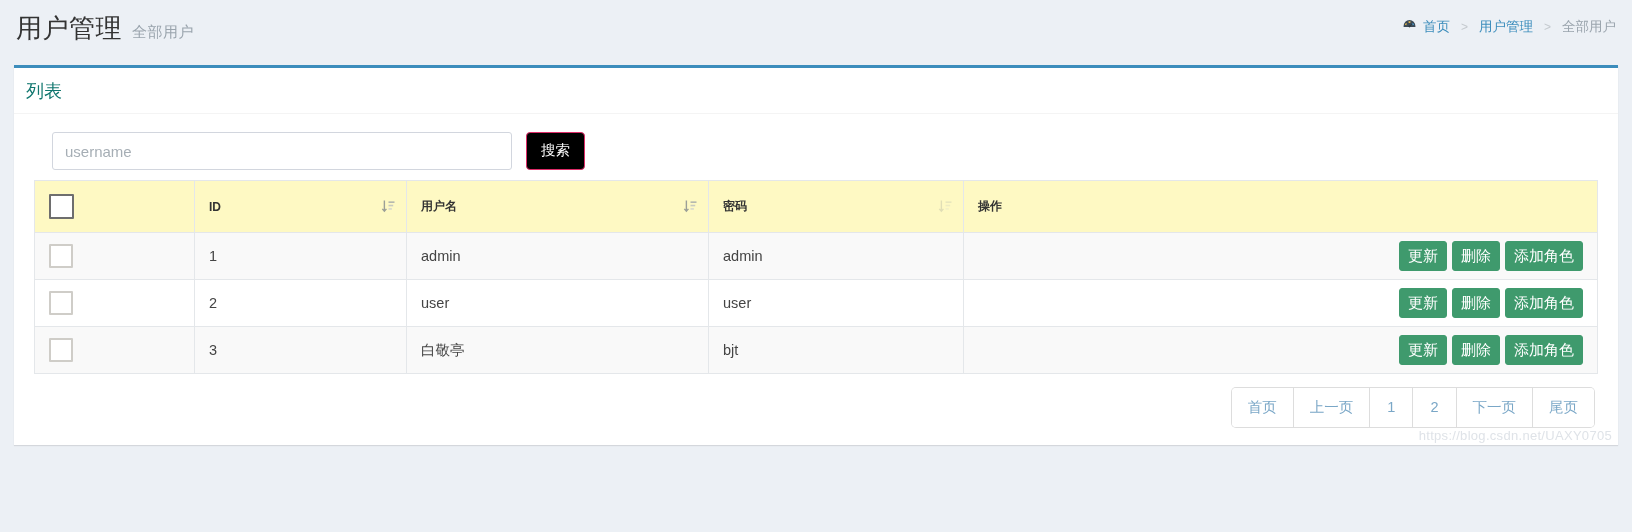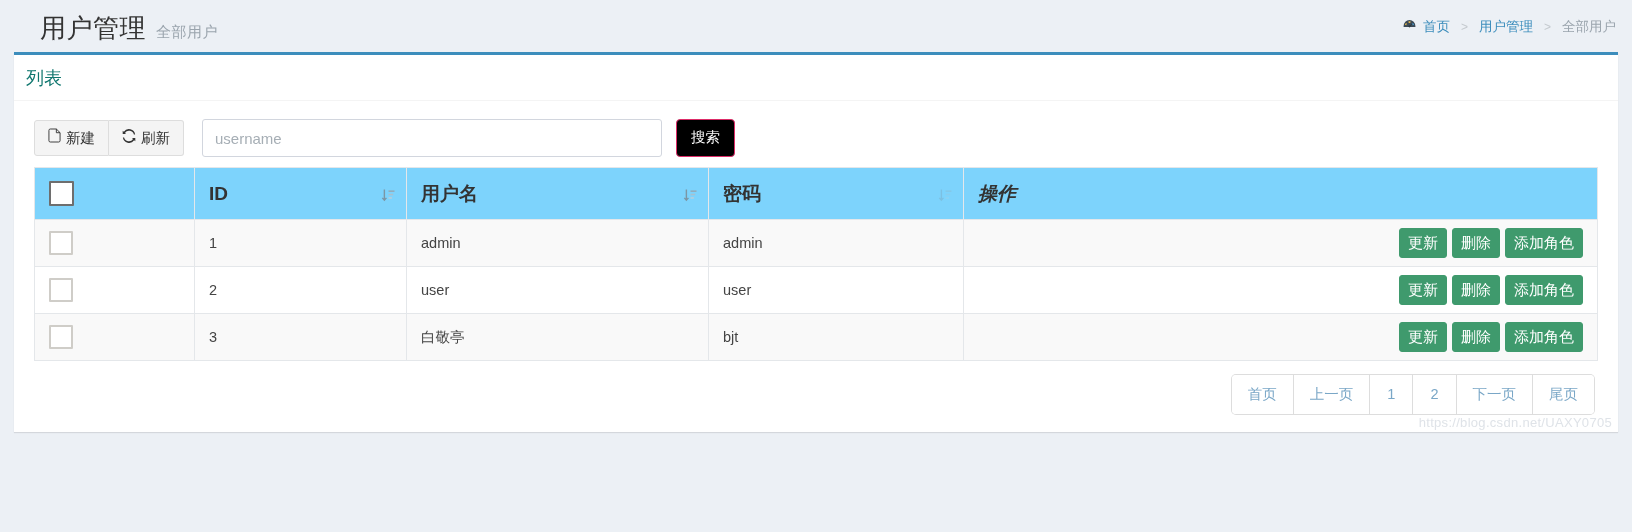--- a/index.html
+++ b/index.html
@@ -9,22 +9,21 @@
     background: #ecf0f5;
     font-family: "Liberation Sans", "DejaVu Sans", sans-serif;
     -webkit-font-smoothing: antialiased;
     overflow: hidden;
   }
 
   
   .content-header {
     position: relative;
     padding: 12px 16px 0 16px;
-    height: 52px;
-    margin-left: 24px;
+    height: 65px;
   }
   .page-title {
     margin: 0;
     font-size: 26px;
     font-weight: 400;
     color: #333;
     line-height: 32px;
     display: inline-block;
     letter-spacing: .5px;
   }
@@ -129,43 +128,43 @@
     border: 1px solid #e4e7ea;
     table-layout: fixed;
   }
   table.data th, table.data td {
     border: 1px solid #e4e7ea;
     vertical-align: middle;
   }
   table.data th {
     height: 52px;
     padding: 0 14px;
-    font-size: 19px;
+    font-size: 12px;
     color: #333;
     font-weight: bold;
     text-align: left;
-    background: #7dd3fc;
+    background: #fef9c3;
     position: relative;
   }
   table.data td {
     height: 47px;
     padding: 0 14px;
     font-size: 14.5px;
     color: #444;
     background: #fff;
   }
   table.data tbody tr:nth-child(odd) td { background: #f9f9f9; }
 
   .col-check { width: 160px; }
   .col-id    { width: 212px; }
   .col-user  { width: 302px; }
   .col-pw    { width: 255px; }
   .col-ops   { width: auto; }
 
-  th.th-ops { text-align: center; font-style: italic; }
+  th.th-ops { text-align: center; }
 
   .sort-ico {
     position: absolute;
     right: 10px;
     top: 50%;
     transform: translateY(-50%);
     width: 15px; height: 15px;
     opacity: .75;
   }
   .sort-ico.dim { opacity: .22; }
@@ -262,40 +261,20 @@
 
 <div class="box">
 
   <div class="box-header">
     <h3 class="box-title">列表</h3>
   </div>
 
   <div class="box-body">
 
     <div class="toolbar">
-      <div class="btn-group">
-        <button class="btn-default">
-          <span>
-            <svg viewBox="0 0 14 16" width="13" height="15" aria-hidden="true">
-              <path d="M9 1H2.5A1.5 1.5 0 0 0 1 2.5v11A1.5 1.5 0 0 0 2.5 15h9a1.5 1.5 0 0 0 1.5-1.5V5L9 1z" fill="none" stroke="#333" stroke-width="1"></path>
-              <path d="M9 1v4h4" fill="none" stroke="#333" stroke-width="1"></path>
-            </svg>
-          </span>
-          <span>新建</span>
-        </button>
-        <button class="btn-default">
-          <span>
-            <svg viewBox="0 0 16 16" width="14" height="14" aria-hidden="true">
-              <path d="M13.6 6.3A5.7 5.7 0 0 0 3.3 4.6l1.4 1.1H0.8V1.9l1.3 1.2A7.2 7.2 0 0 1 15 6.3z" fill="#333"></path>
-              <path d="M2.4 9.7a5.7 5.7 0 0 0 10.3 1.7l-1.4-1.1h3.9v3.8l-1.3-1.2A7.2 7.2 0 0 1 1 9.7z" fill="#333"></path>
-            </svg>
-          </span>
-          <span>刷新</span>
-        </button>
-      </div>
 
       <input class="search-input" type="text" placeholder="username" style="">
 
       <button class="btn-search">搜索</button>
     </div>
 
     <div class="table-wrap">
       <table class="data">
         <colgroup>
           <col class="col-check">

